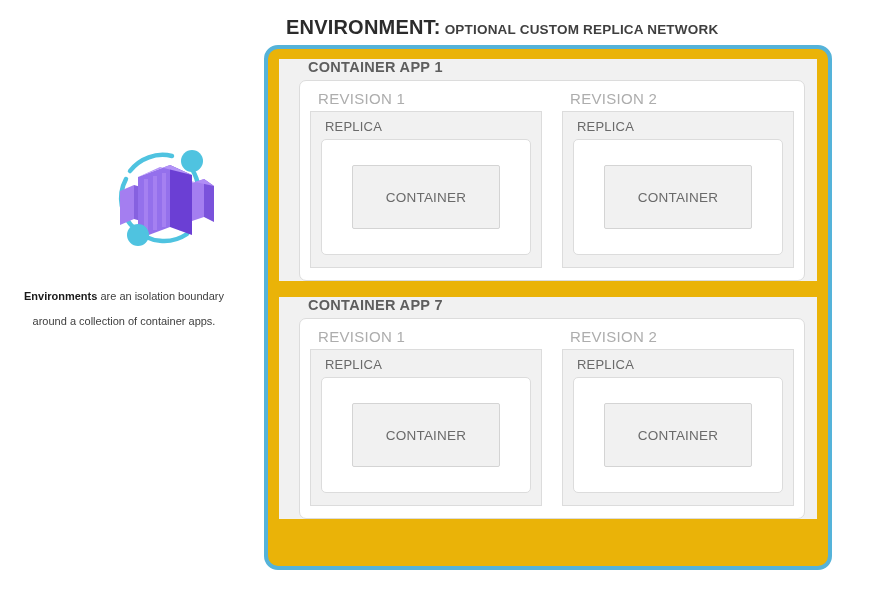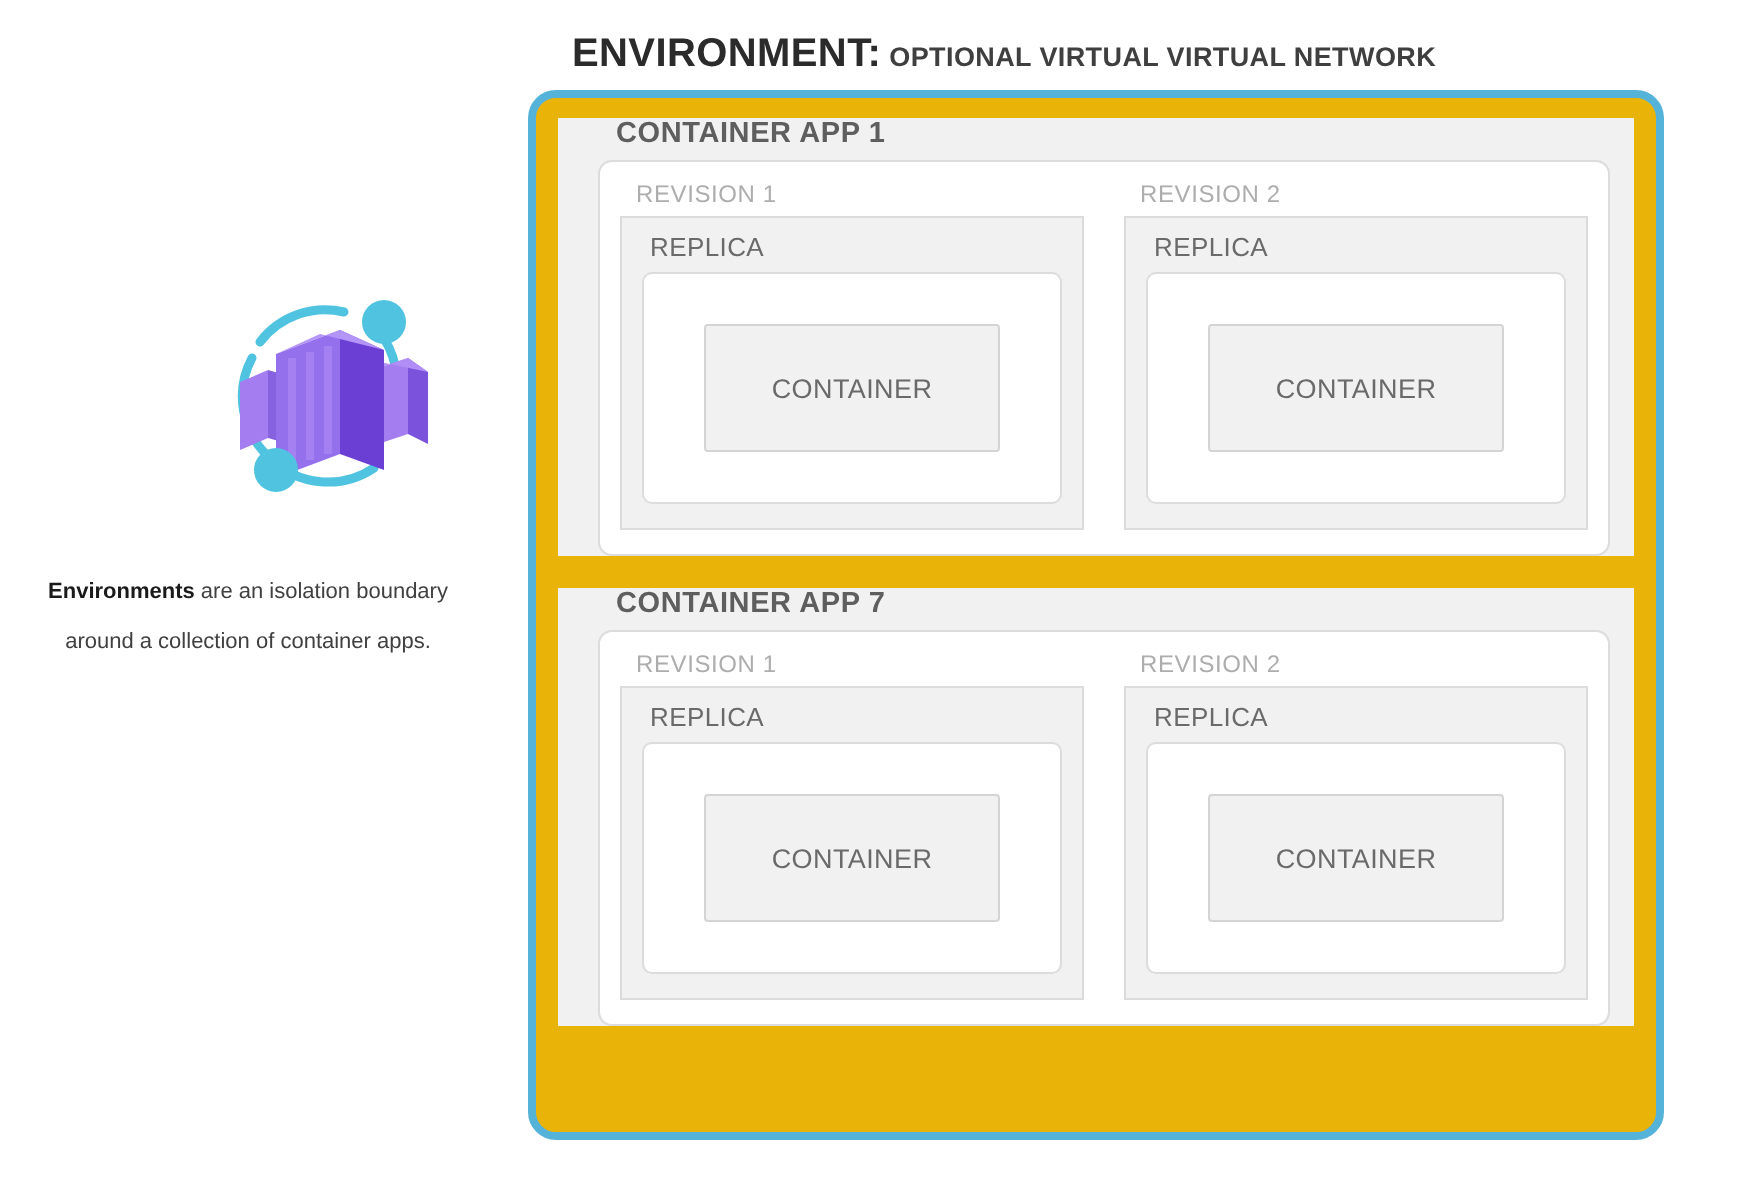--- a/index.html
+++ b/index.html
@@ -108,21 +108,21 @@
     display: flex;
     gap: 20px;
   }
 
   
   .revision {
     flex: 1 1 0;
     min-width: 0;
   }
   .revision-label {
-    font-size: 12px;
+    font-size: 15px;
     font-weight: normal;
     color: #adadad;
     letter-spacing: 0.3px;
     padding-left: 8px;
     padding-bottom: 4px;
   }
 
   
   .replica {
     box-sizing: border-box;
@@ -203,21 +203,21 @@
       <circle cx="30" cy="92" r="11" fill="#4fc3e0"></circle>
     </svg>
   </div>
 
   <div id="left-caption">
     <span class="strong">Environments</span><span> are an isolation boundary around a collection of container apps.</span>
   </div>
 </div>
 
 <div id="env-title">
-  <span class="main">ENVIRONMENT:</span><span class="sub">OPTIONAL VIRTUAL VIRTUAL NETWORK</span>
+  <span class="main">ENVIRONMENT:</span><span class="sub">OPTIONAL CUSTOM REPLICA NETWORK</span>
 </div>
 
 <div id="environment-box">
 
   <div class="container-app">
     <div class="app-label">CONTAINER APP 1</div>
     <div class="app-body">
 
       <div class="revision">
         <div class="revision-label">REVISION 1</div>

